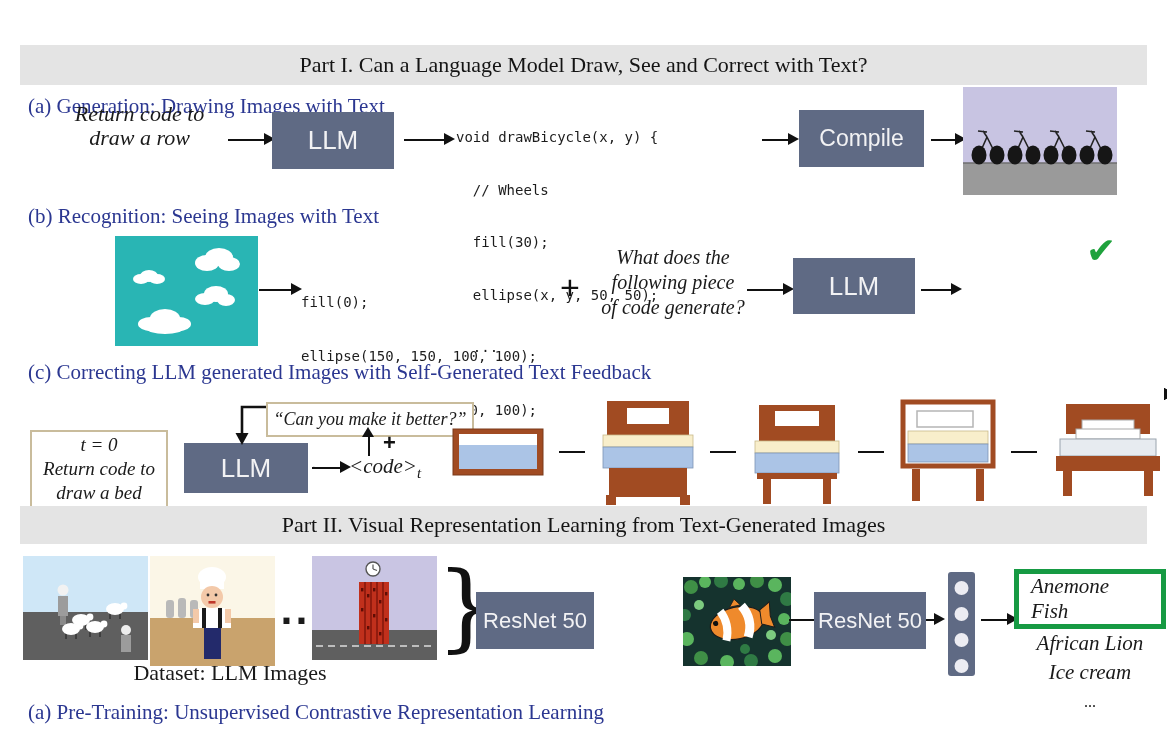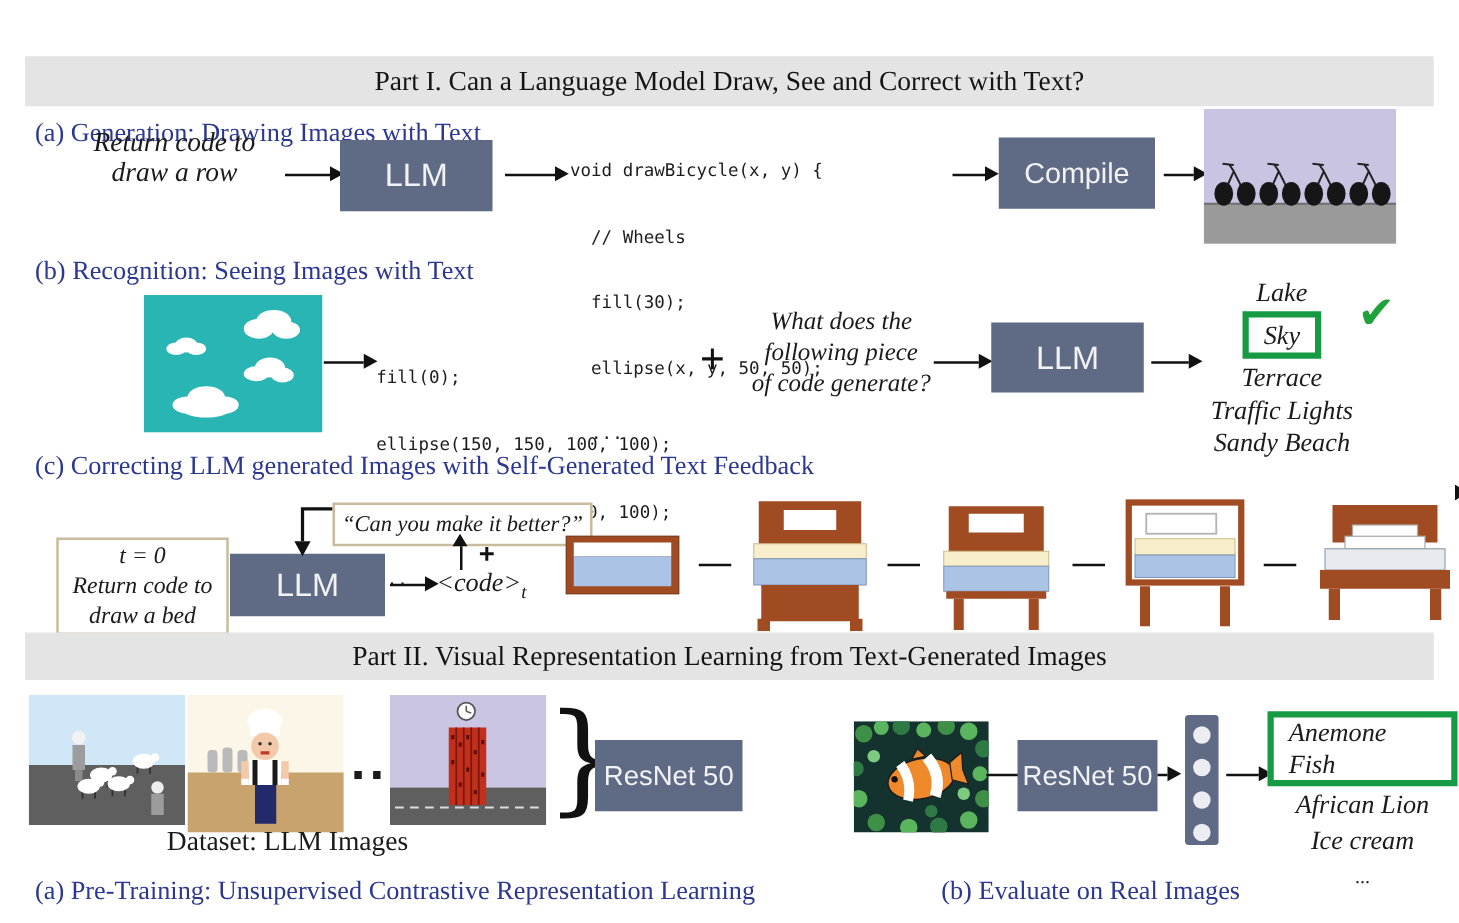--- a/index.html
+++ b/index.html
@@ -116,33 +116,26 @@
     <div>following piece</div>
     <div>of code generate?</div>
   </div>
 
   <span class="arrow" style="left:747px;top:289px;width:36px;"></span>
 
   <div class="slate" style="left:793px;top:258px;width:122px;height:56px;font-size:26px;">LLM</div>
 
   <span class="arrow" style="left:921px;top:289px;width:30px;"></span>
 
-  <div class="col it" style="left:948px;top:221px;width:155px;font-size:21px;line-height:26px;">
-    <div>Lake</div>
-    <div class="greenbox" style="margin:2px 0;">Sky</div>
-    <div>Terrace</div>
-    <div>Traffic Lights</div>
-    <div>Sandy Beach</div>
-  </div>
 
   <div style="position:absolute;left:1086px;top:230px;font-size:36px;color:#1ea23c;font-weight:bold;font-family:'DejaVu Sans',sans-serif;">✔</div>
 
   <div class="h" style="left:28px;top:360px;">(c) Correcting LLM generated Images with Self-Generated Text Feedback</div>
 
-  <div class="tanbox it" style="left:45px;top:430px;width:134px;height:74px;font-size:19px;line-height:24px;">
+  <div class="tanbox it" style="left:30px;top:430px;width:134px;height:74px;font-size:19px;line-height:24px;">
     <div>t = 0</div>
     <div>Return code to</div>
     <div>draw a bed</div>
   </div>
 
   <div class="slate" style="left:184px;top:443px;width:124px;height:50px;font-size:26px;">LLM</div>
 
   <svg style="position:absolute;left:230px;top:397px;" width="42" height="50" viewBox="0 0 42 50">
     <path d="M42,10 H12 V36" stroke="#111" stroke-width="2.6" fill="none"></path>
     <polygon points="5.5,36 18.5,36 12,48" fill="#111"></polygon>
@@ -340,15 +333,14 @@
   <span class="arrow" style="left:981px;top:619px;width:26px;"></span>
 
   <div class="col it" style="left:1014px;top:569px;width:152px;font-size:21px;line-height:29px;">
     <div class="greenbox" style="line-height:25px;">Anemone Fish</div>
     <div>African Lion</div>
     <div>Ice cream</div>
     <div style="font-size:16px;font-style:normal;">...</div>
   </div>
 
   <div class="h" style="left:28px;top:700px;">(a) Pre-Training: Unsupervised Contrastive Representation Learning</div>
-  <div class="h" style="left:753px;top:700px;">(b) Evaluate on Real Images</div>
 
 </div>
 
 </body></html>

